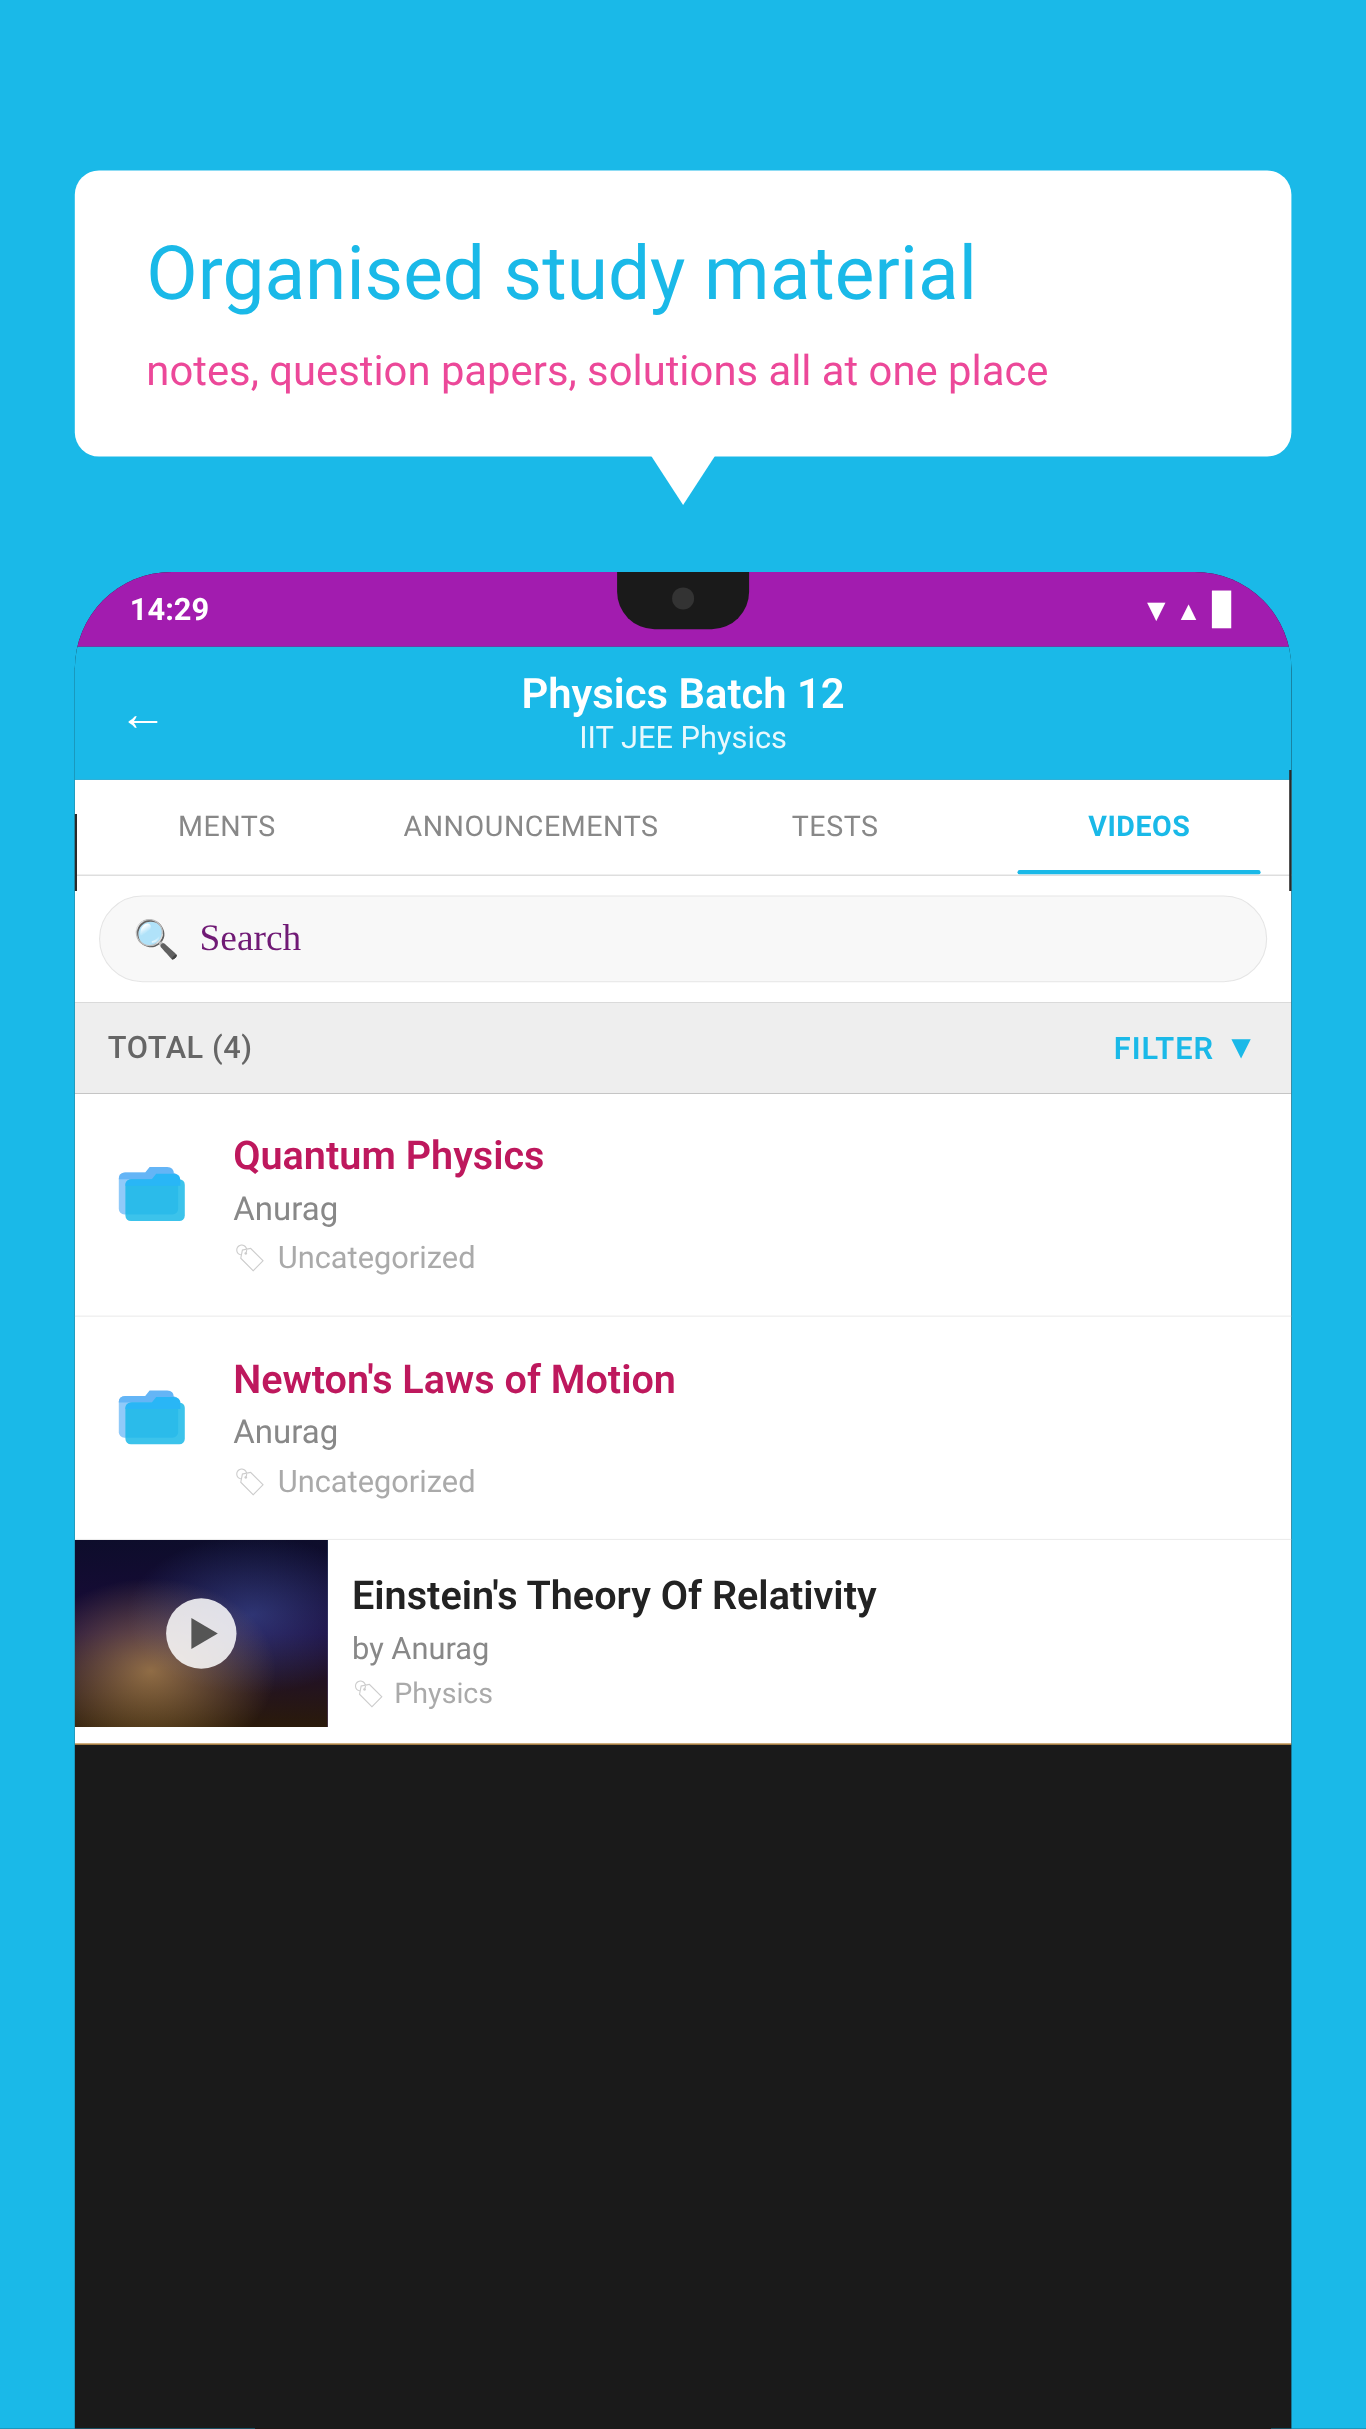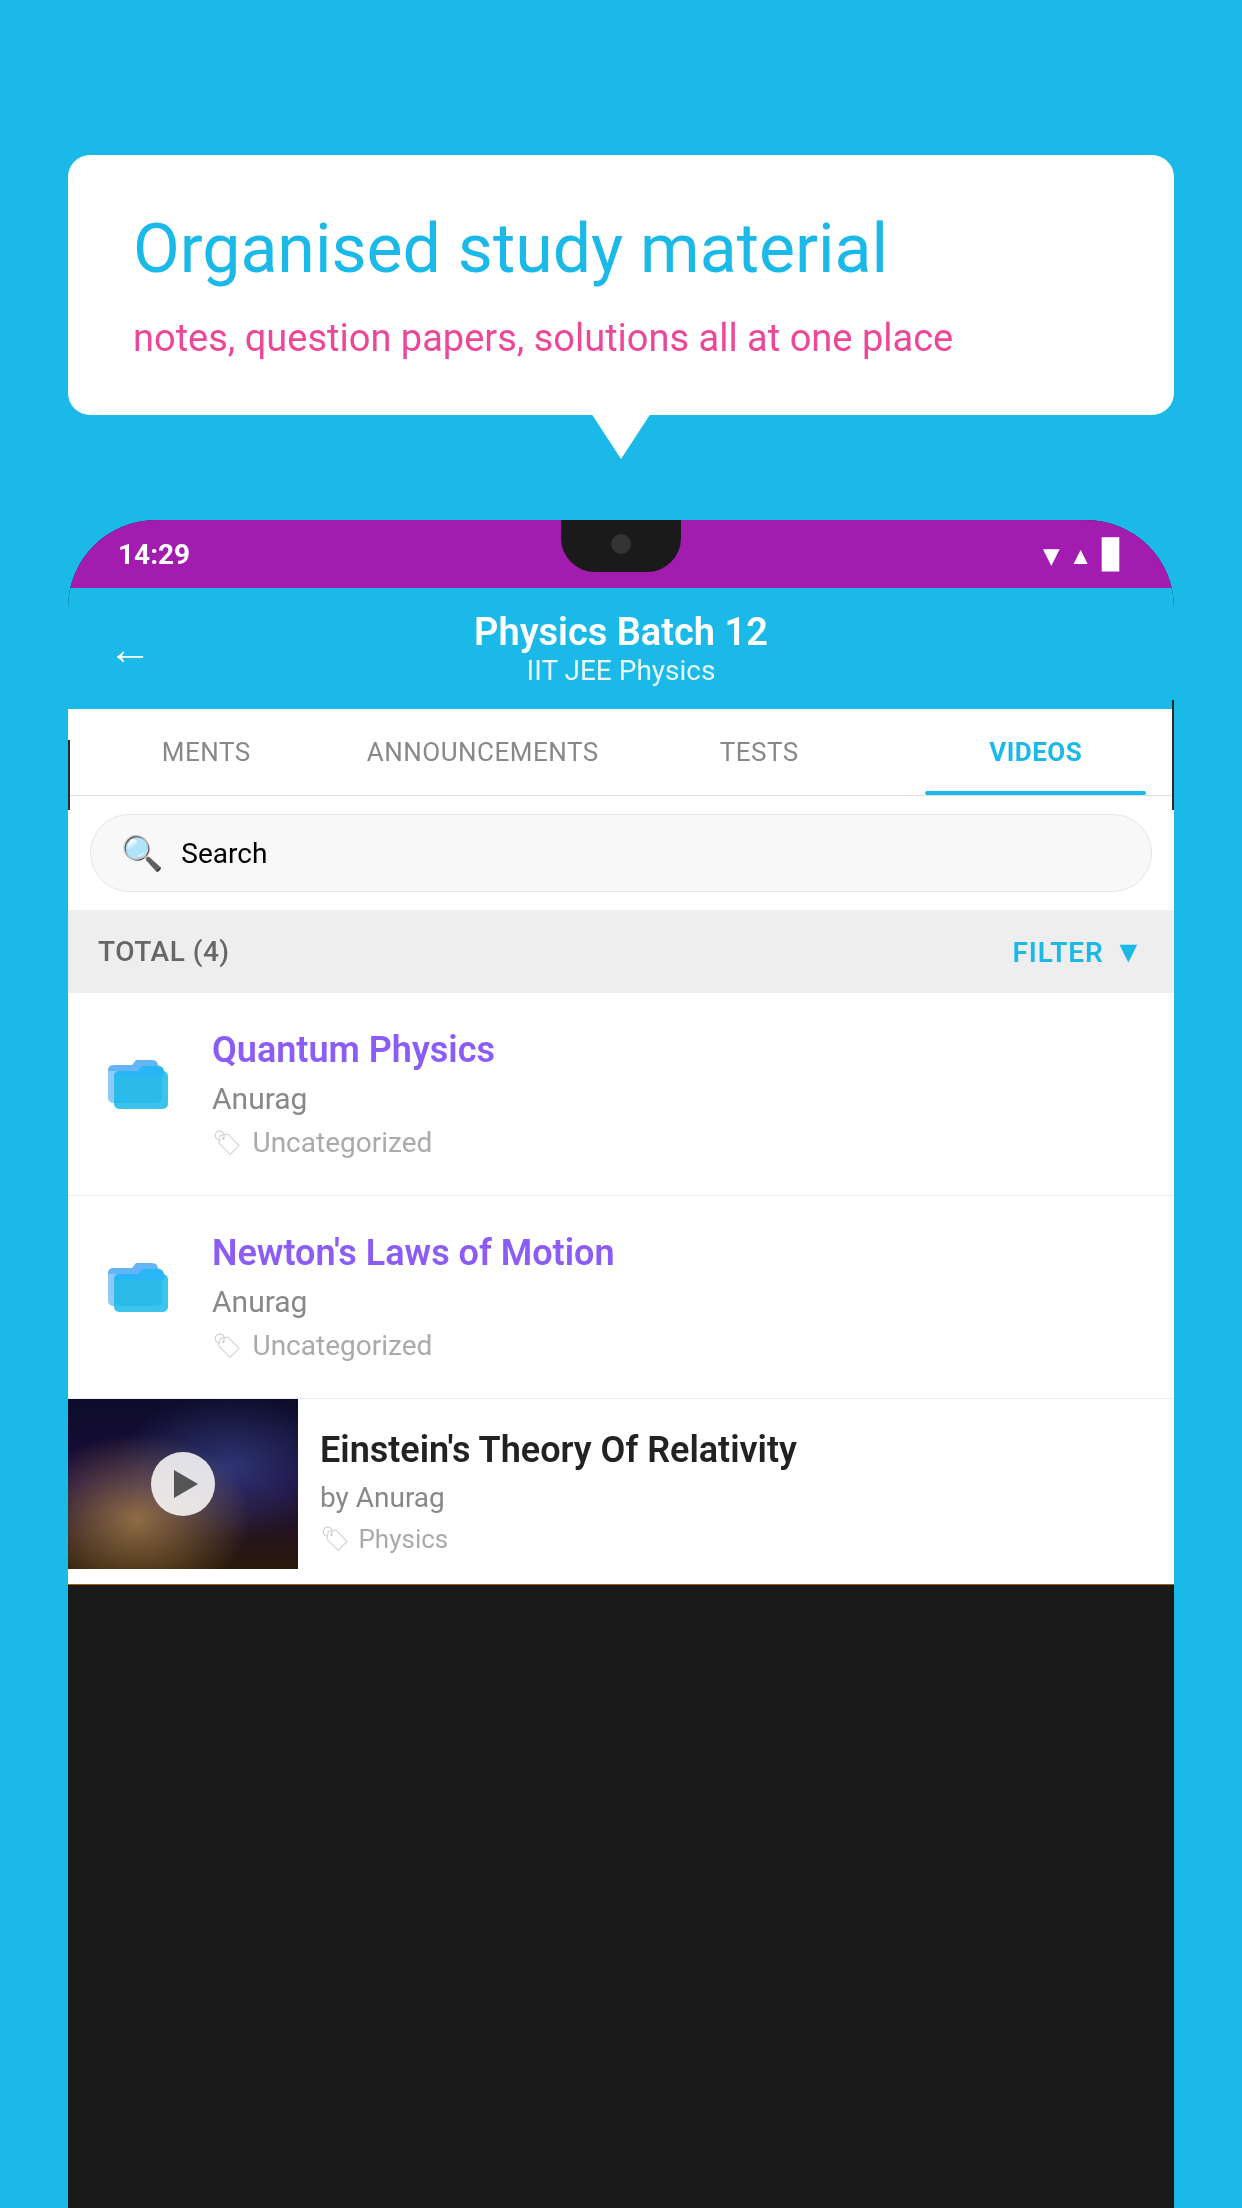--- a/index.html
+++ b/index.html
@@ -195,22 +195,23 @@
       padding: 18px 30px;
       gap: 18px;
     }
 
     .search-icon-box {
       color: #aaa;
       font-size: 34px;
     }
 
     .search-placeholder {
-      color: #000000;
-      font-size: 28px;
+      color: #701a75;
+      font-size: 34px;
+      font-family: Liberation Serif, serif;
     }
 
     
     .filter-row {
       background: #eeeeee;
       display: flex;
       align-items: center;
       justify-content: space-between;
       padding: 24px 30px;
     }
@@ -267,21 +268,21 @@
       height: 72px;
     }
 
     .item-content {
       flex: 1;
     }
 
     .item-title {
       font-size: 36px;
       font-weight: 600;
-      color: #8b5cf6;
+      color: #be185d;
       margin-bottom: 10px;
     }
 
     .item-author {
       font-size: 30px;
       color: #888;
       margin-bottom: 10px;
     }
 
     .item-tag {

